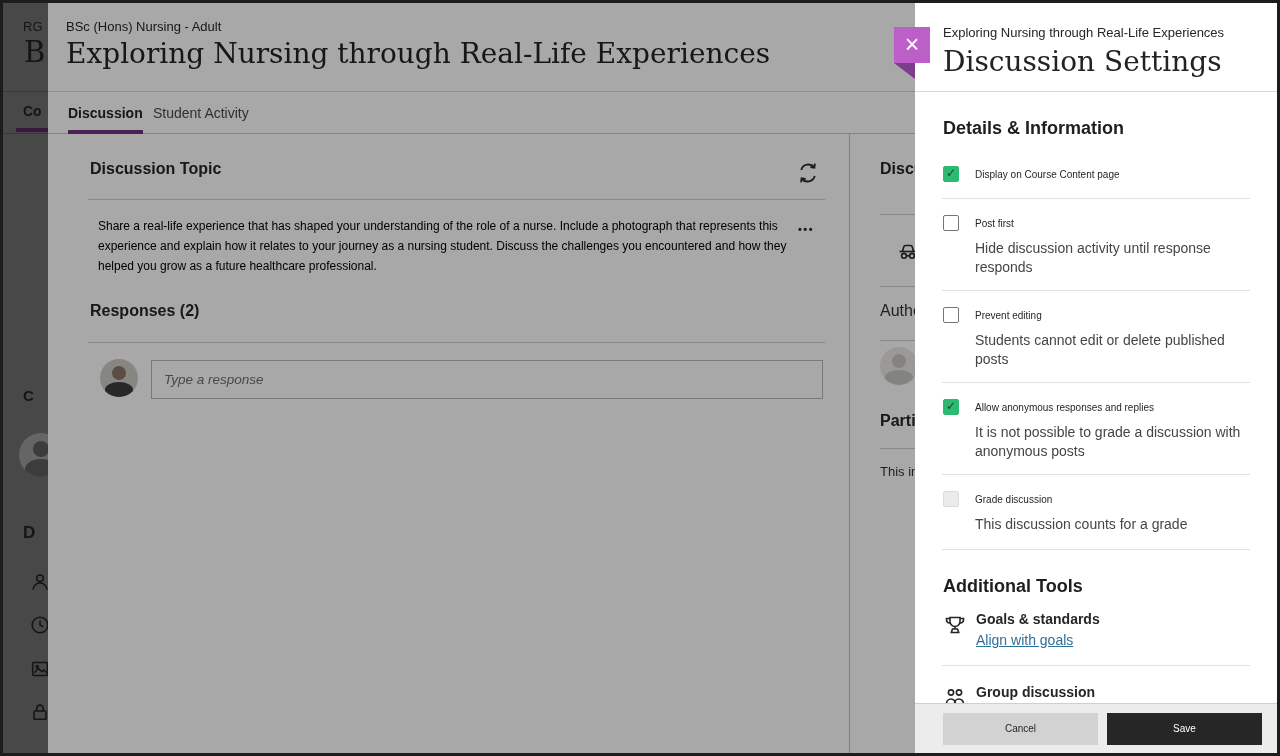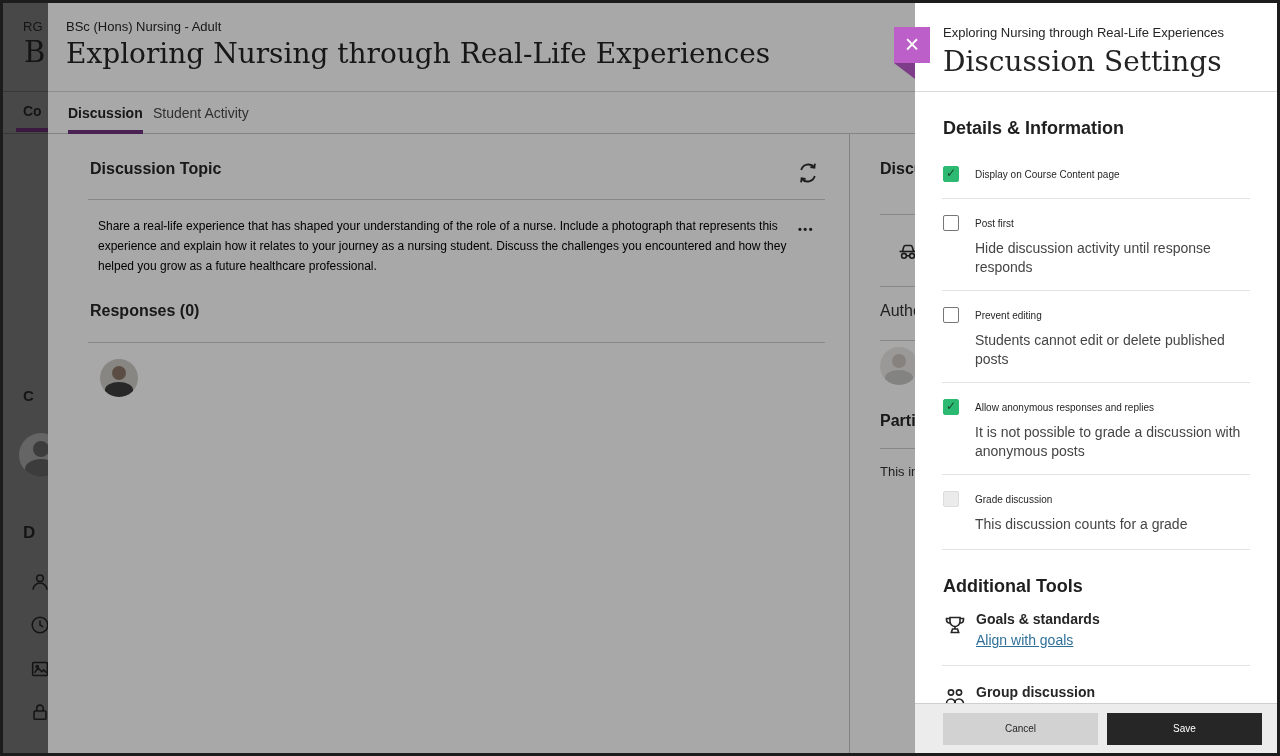--- a/index.html
+++ b/index.html
@@ -177,23 +177,24 @@
         <path d="M5.2 9A7.6 7.6 0 0 1 18.3 6.2"></path>
         <path d="M18.8 15A7.6 7.6 0 0 1 5.7 17.8"></path>
         <path d="M18.9 2.6l-0.5 4-4-0.6"></path>
         <path d="M5.1 21.4l0.5-4 4 0.6"></path>
       </svg>
     </div>
     <div class="divider-h" style="left:40px; top:196px; width:737px;"></div>
     <div class="topic-body">Share a real-life experience that has shaped your understanding of the role of a nurse. Include a photograph that represents this experience and explain how it relates to your journey as a nursing student. Discuss the challenges you encountered and how they helped you grow as a future healthcare professional.</div>
     <div class="overflow-menu">•••</div>
 
-    <div class="responses-heading">Responses (0)</div>
+    <div class="responses-heading">Responses (2)</div>
     <div class="divider-h" style="left:40px; top:339px; width:737px;"></div>
     <div class="resp-avatar"></div>
+    <input class="resp-input" type="text" placeholder="Type a response" style="">
 
     <div class="v-divider"></div>
     <div class="sc-heading">Discu</div>
     <div class="divider-h" style="left:832px; top:211px; width:200px;"></div>
     <div class="sc-incognito">
       <svg viewBox="0 0 24 24" fill="none" stroke="currentColor" stroke-width="1.6">
         <path d="M3.5 12.5h17"></path>
         <path d="M6.5 12.3l1.3-4.6a1.6 1.6 0 0 1 1.5-1.2h5.4a1.6 1.6 0 0 1 1.5 1.2l1.3 4.6"></path>
         <circle cx="8" cy="16.8" r="2.4"></circle>
           <circle cx="16" cy="16.8" r="2.4"></circle>

